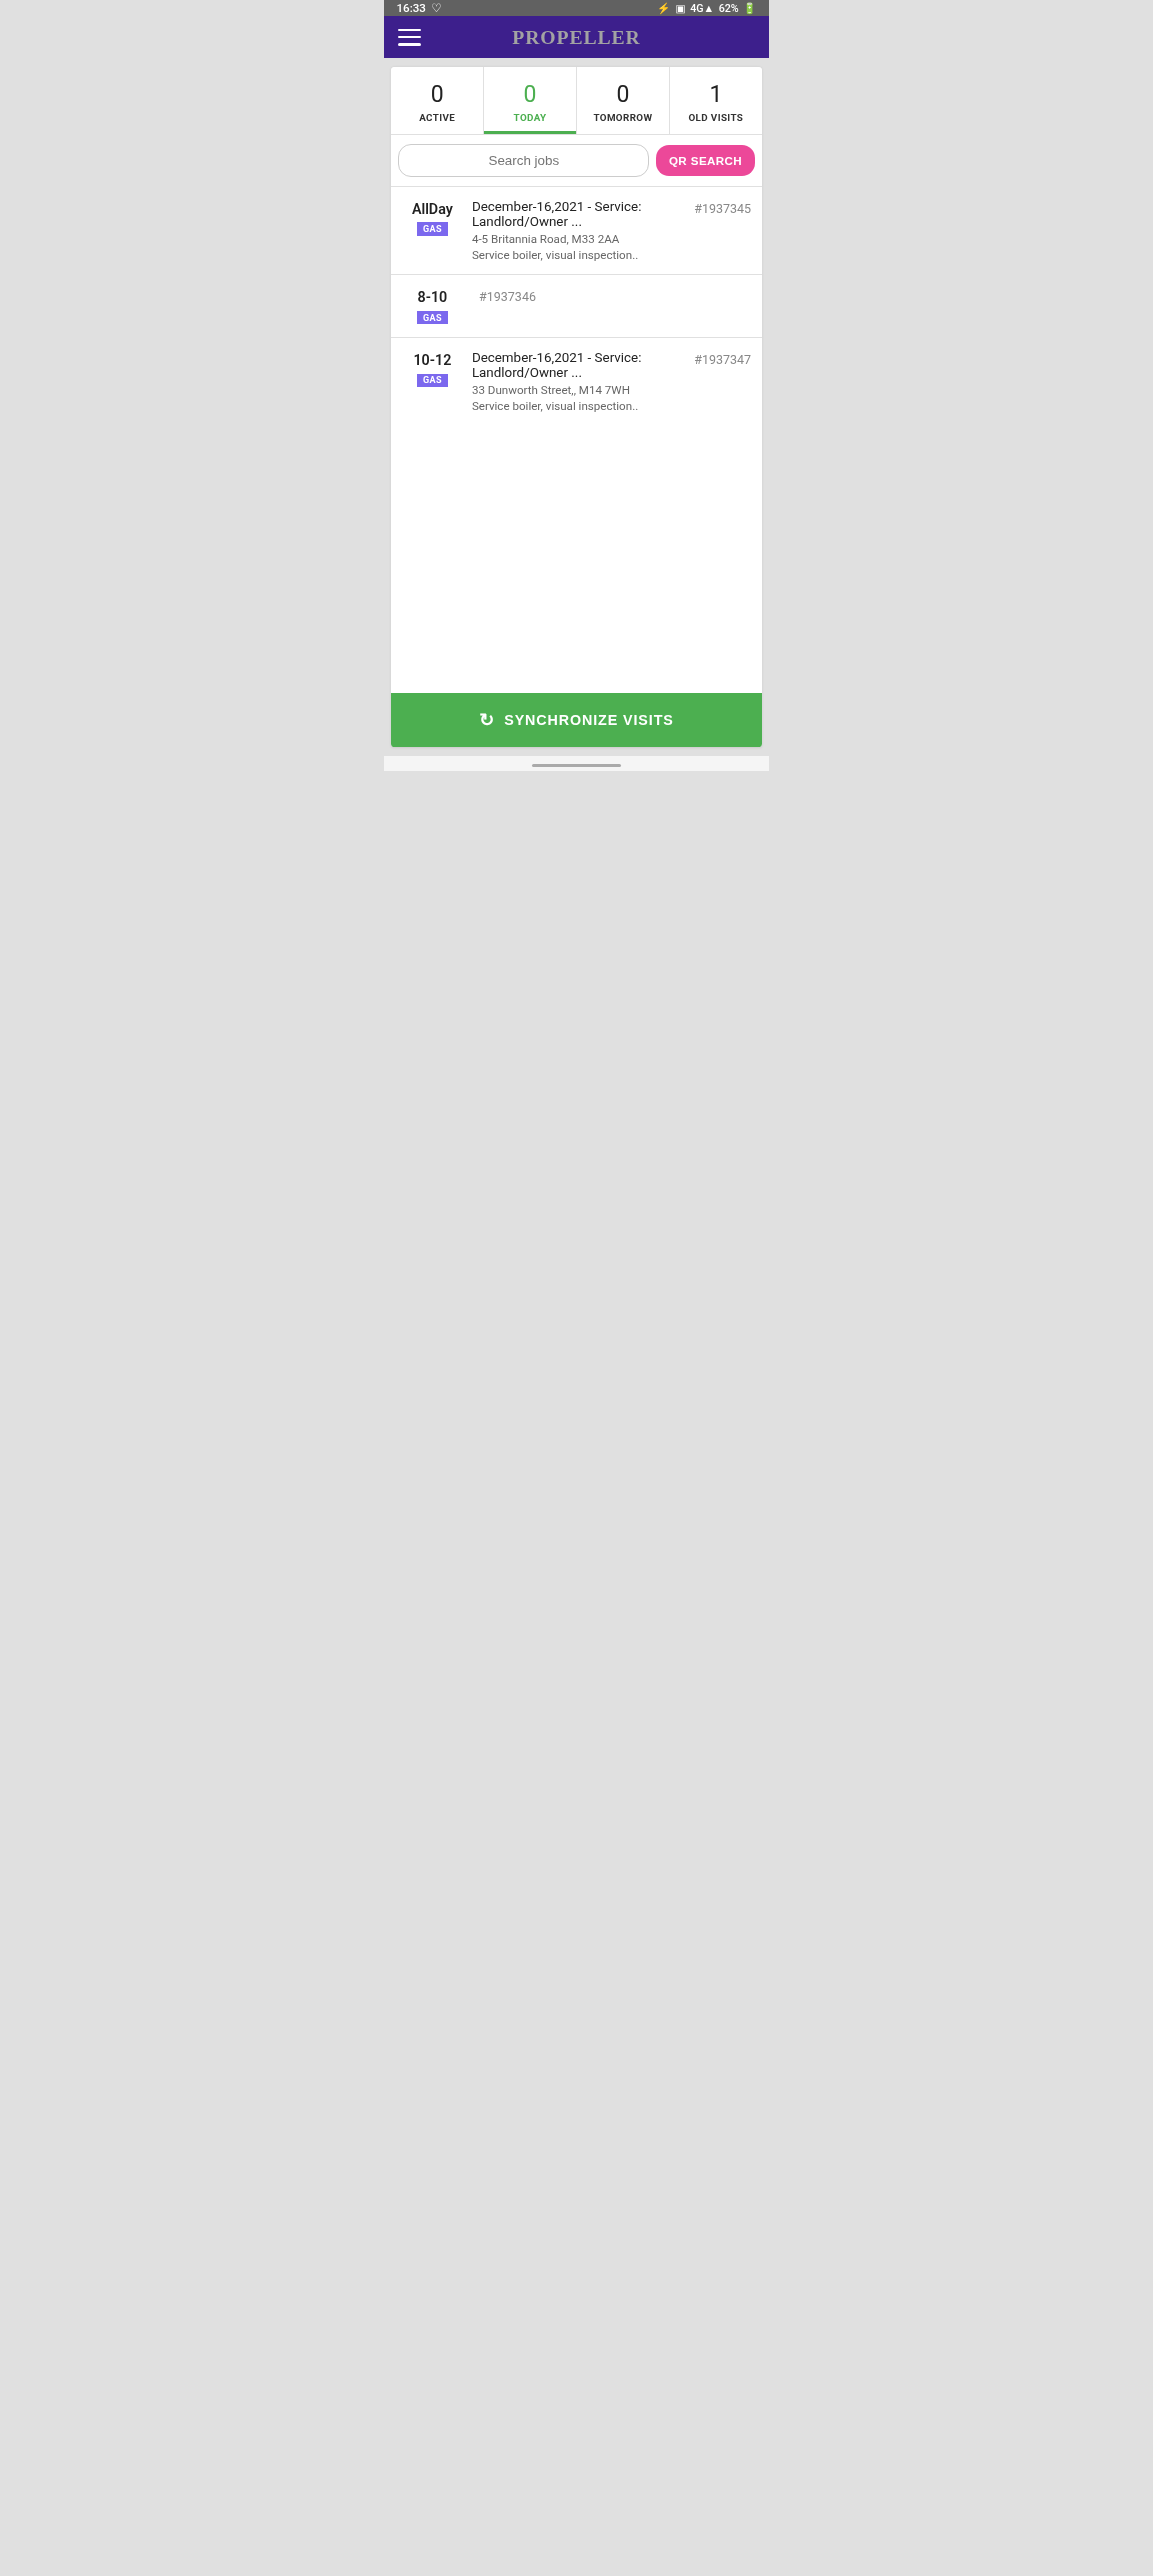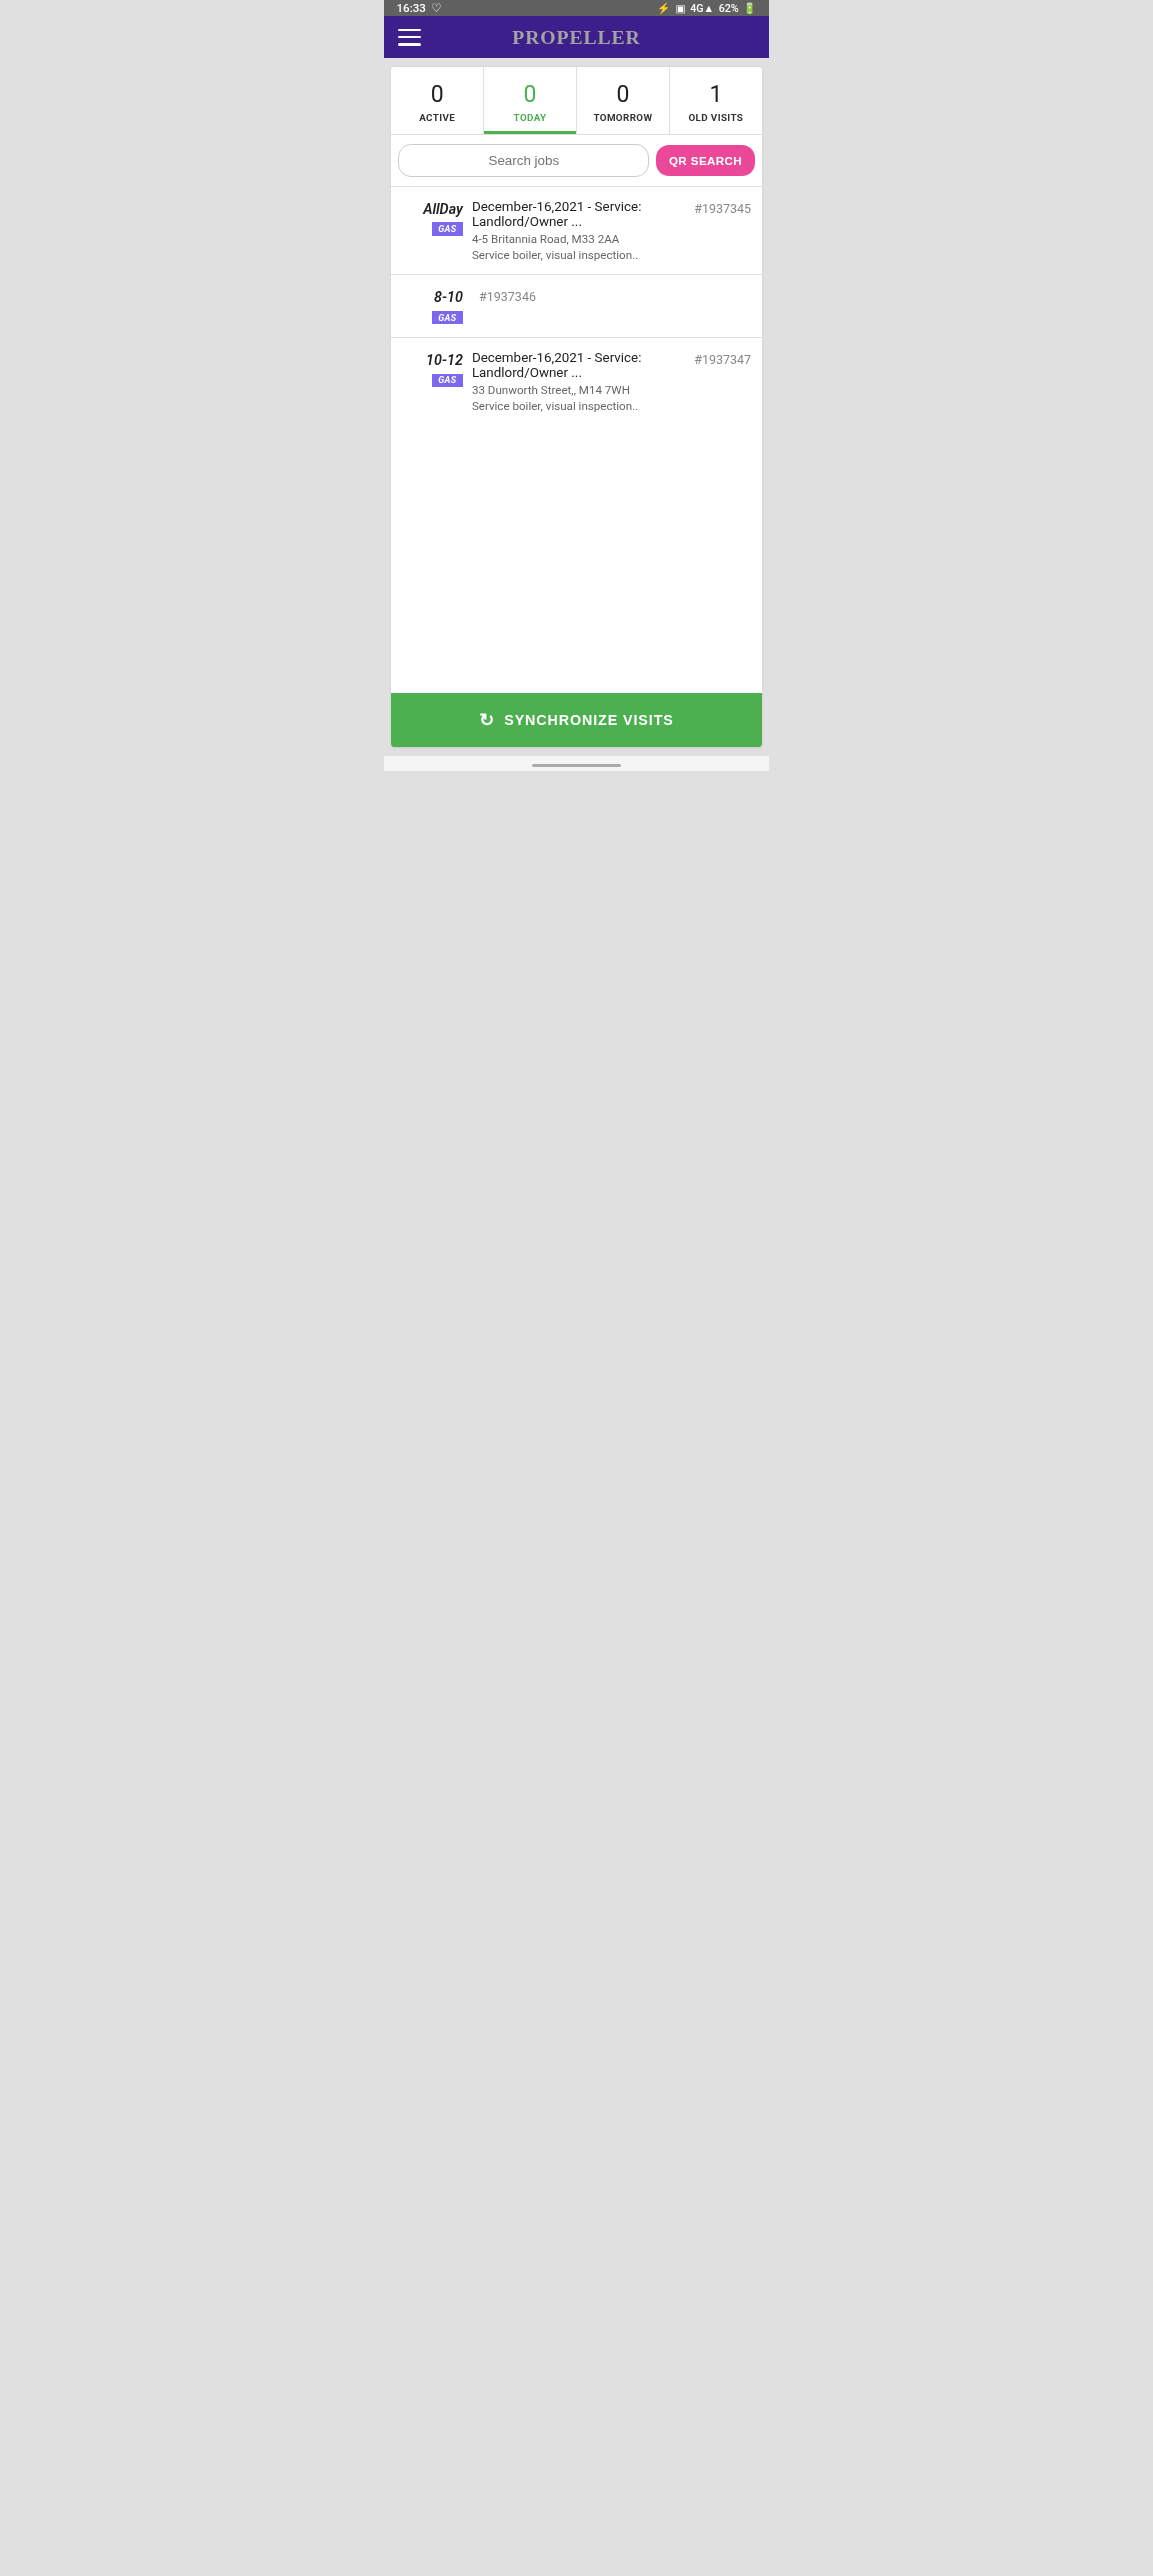--- a/index.html
+++ b/index.html
@@ -151,24 +151,23 @@
       border-bottom: 0.9px solid #e0e0e0;
       cursor: pointer;
       background: #fff;
     }
     .job-item:last-child { border-bottom: none; }
 
     .job-time-col {
       min-width: 61px;
       display: flex;
       flex-direction: column;
-      align-items: flex-end;
+      align-items: center;
       margin-right: 9px;
       padding-top: 1.8px;
-      font-style: italic;
     }
     .job-time-label {
       font-size: 14.3px;
       font-weight: 600;
       color: #222;
       white-space: nowrap;
     }
     .gas-badge {
       background: #7b68ee;
       color: #fff;

